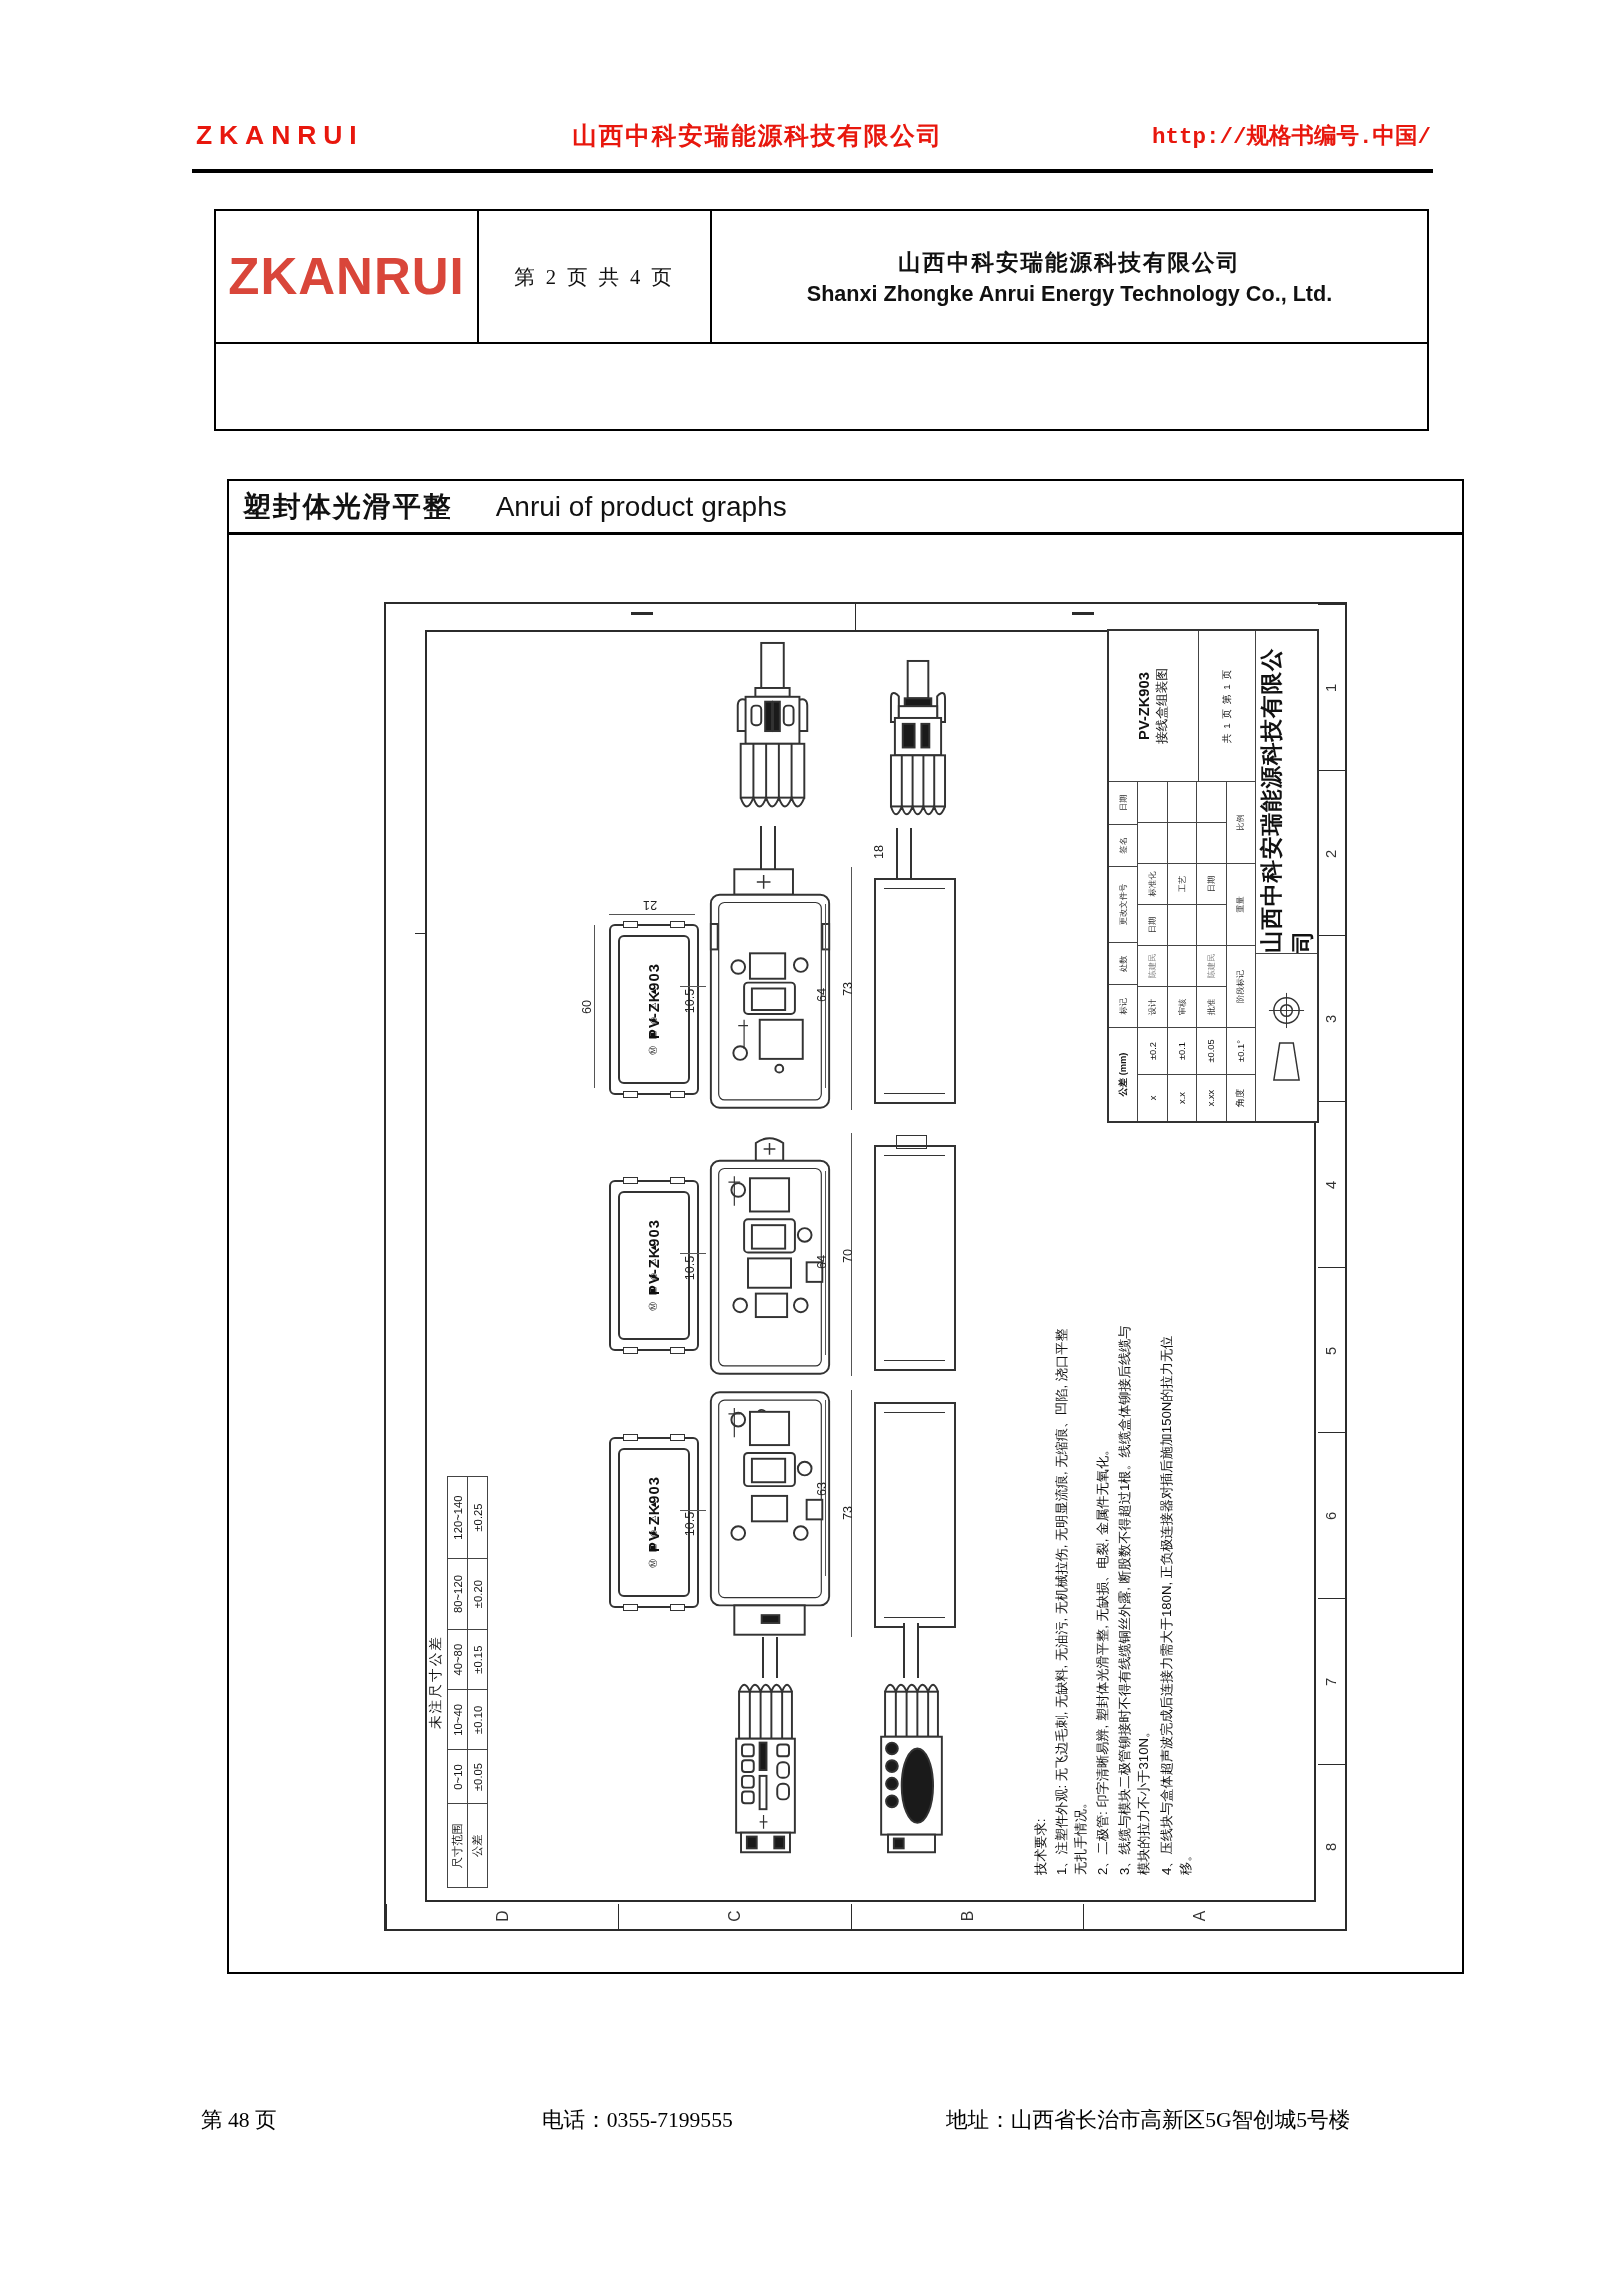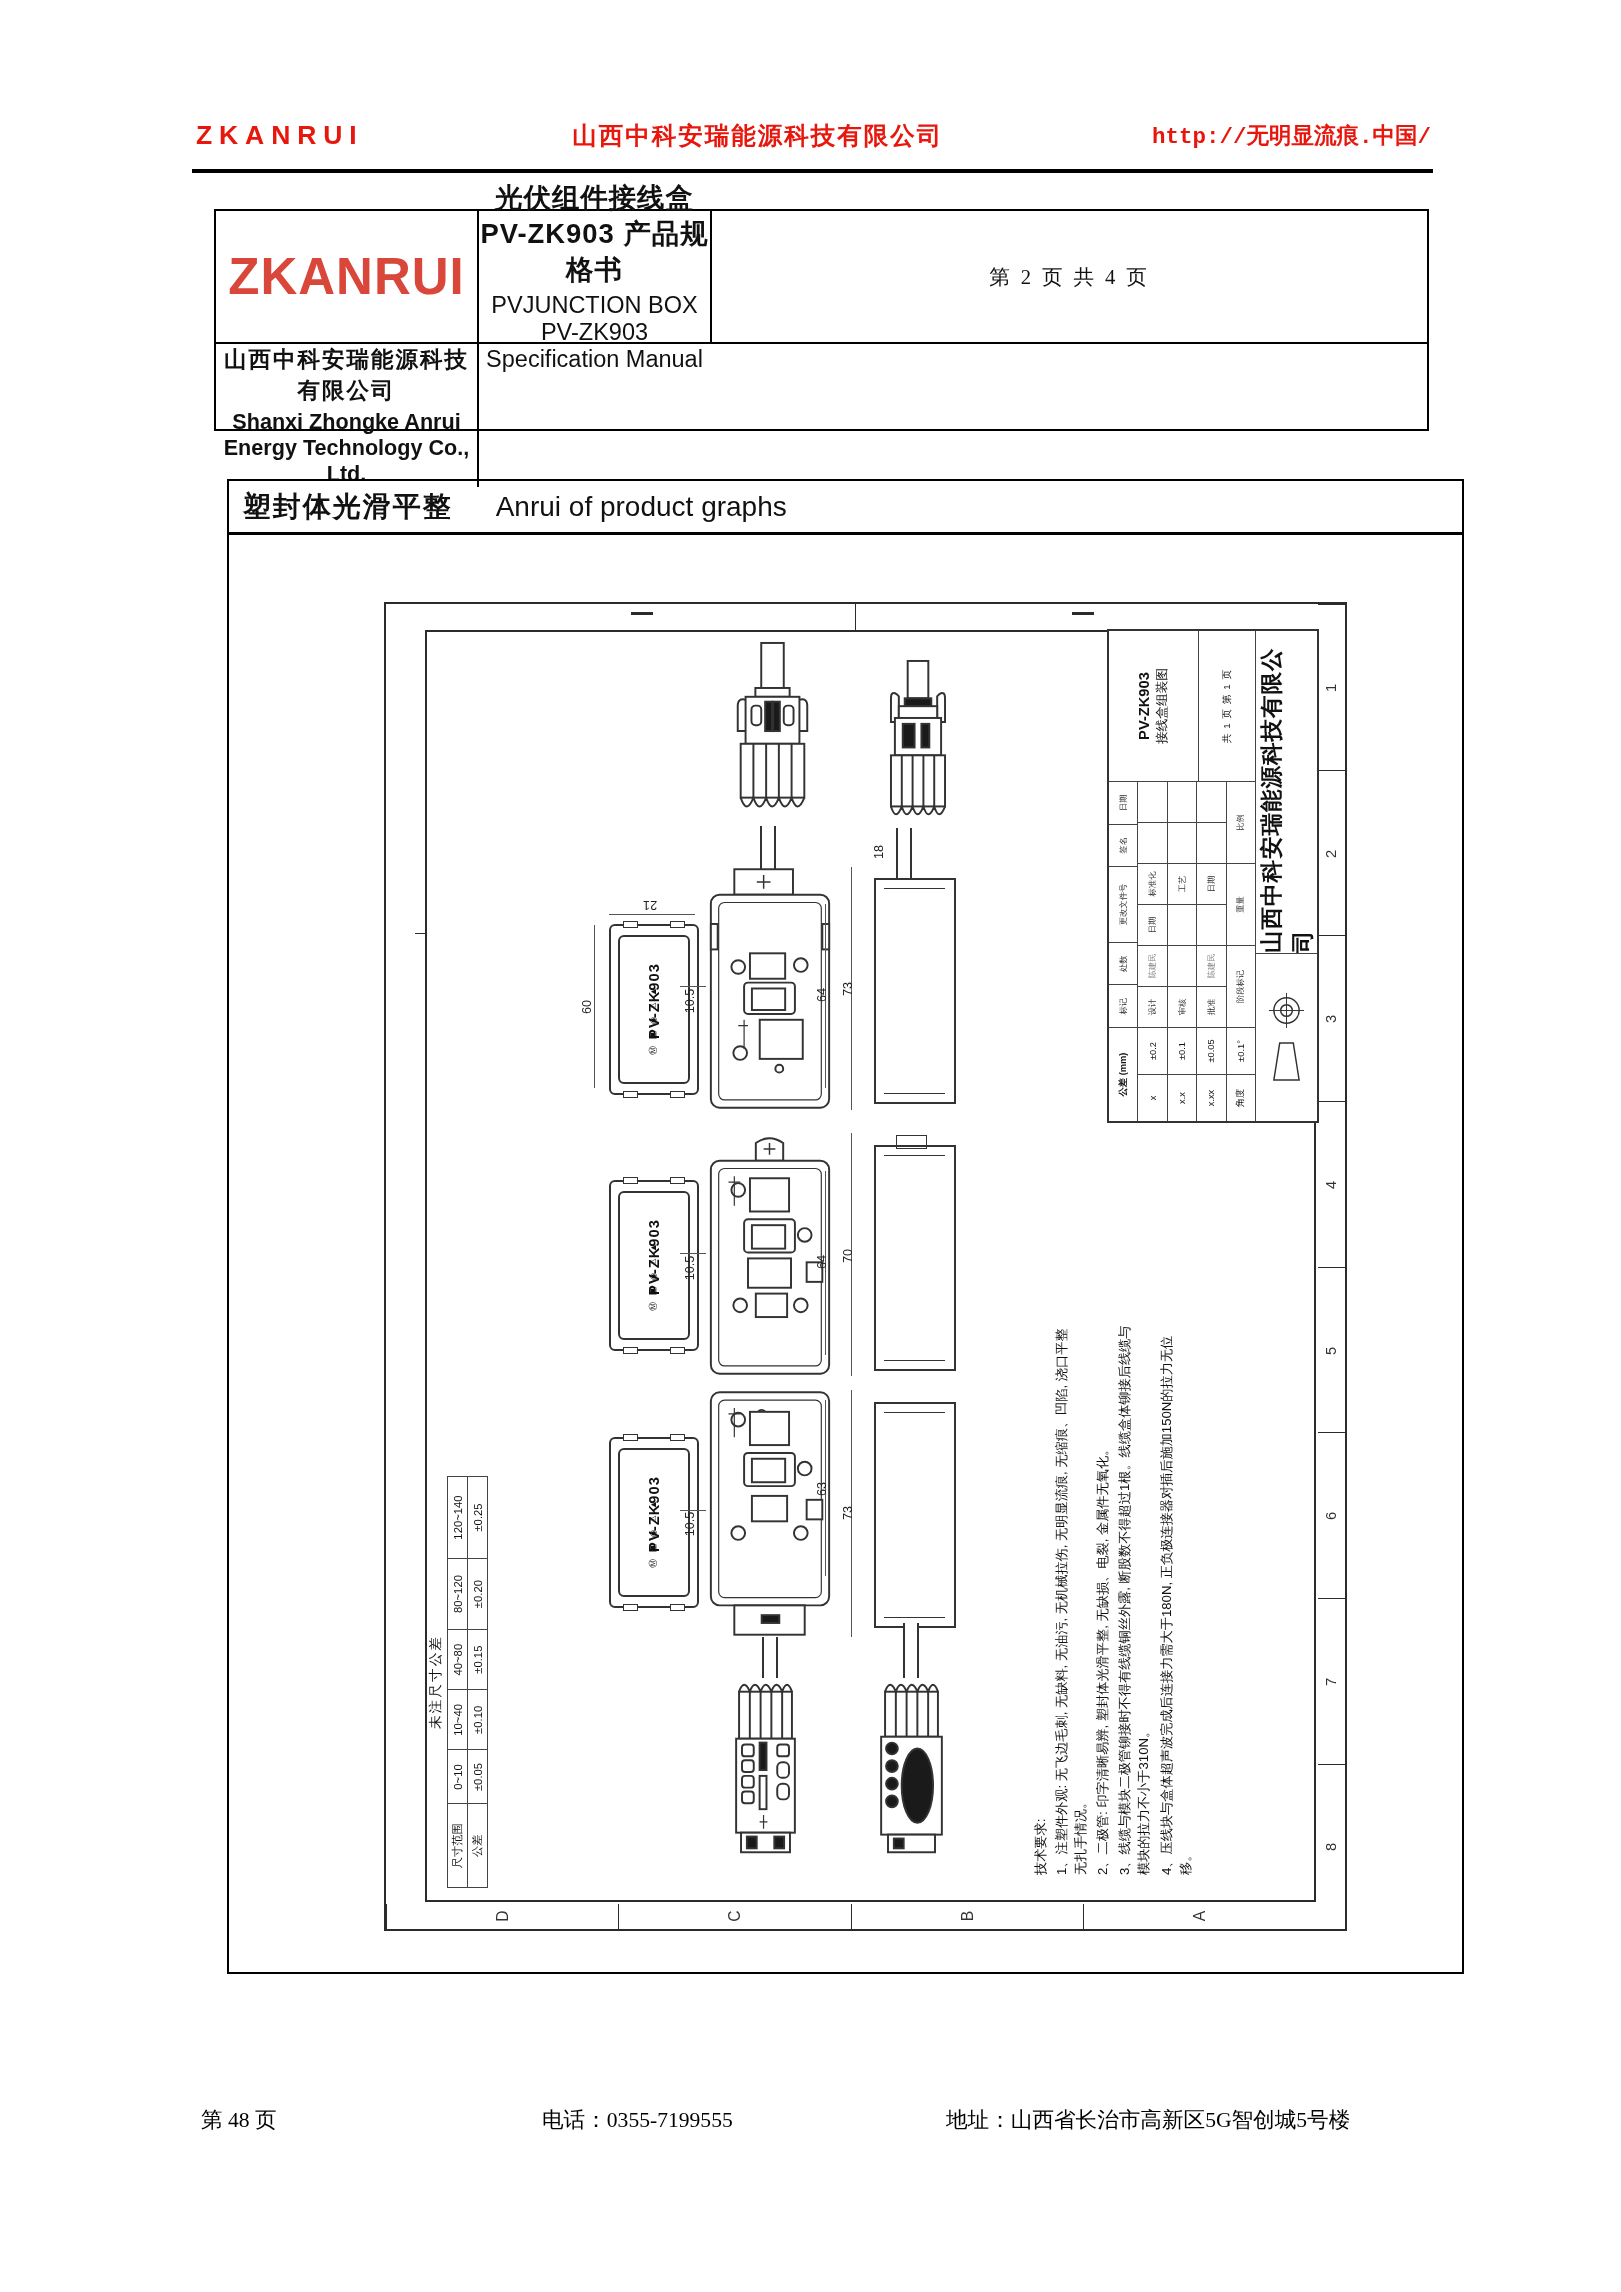--- a/index.html
+++ b/index.html
@@ -93,31 +93,27 @@
   svg{display:block;}
 </style>
 </head>
 <body>
 
 <div id="page">
 
   <div id="top-header" class="abs">
     <span id="brand" class="red">ZKANRUI</span>
     <span id="hdr-company" class="red">山西中科安瑞能源科技有限公司</span>
-    <span id="hdr-url" class="red">http://无明显流痕.中国/</span>
+    <span id="hdr-url" class="red">http://规格书编号.中国/</span>
   </div>
   <div id="hdr-rule" class="abs"></div>
 
   <div id="spec-table" class="abs">
     <div>
       <span class="logo-big">ZKANRUI</span>
-    </div>
-    <div>
-      <span class="title-cn">光伏组件接线盒 PV-ZK903 产品规格书</span>
-      <span class="title-en">PVJUNCTION BOX PV-ZK903 Specification Manual</span>
     </div>
     <div>
       <span class="pg-info">第 2 页 共 4 页</span>
     </div>
     <div>
       <span class="comp-cn">山西中科安瑞能源科技有限公司</span>
       <span class="comp-en">Shanxi Zhongke Anrui Energy Technology Co., Ltd.</span>
     </div>
   </div>
 

